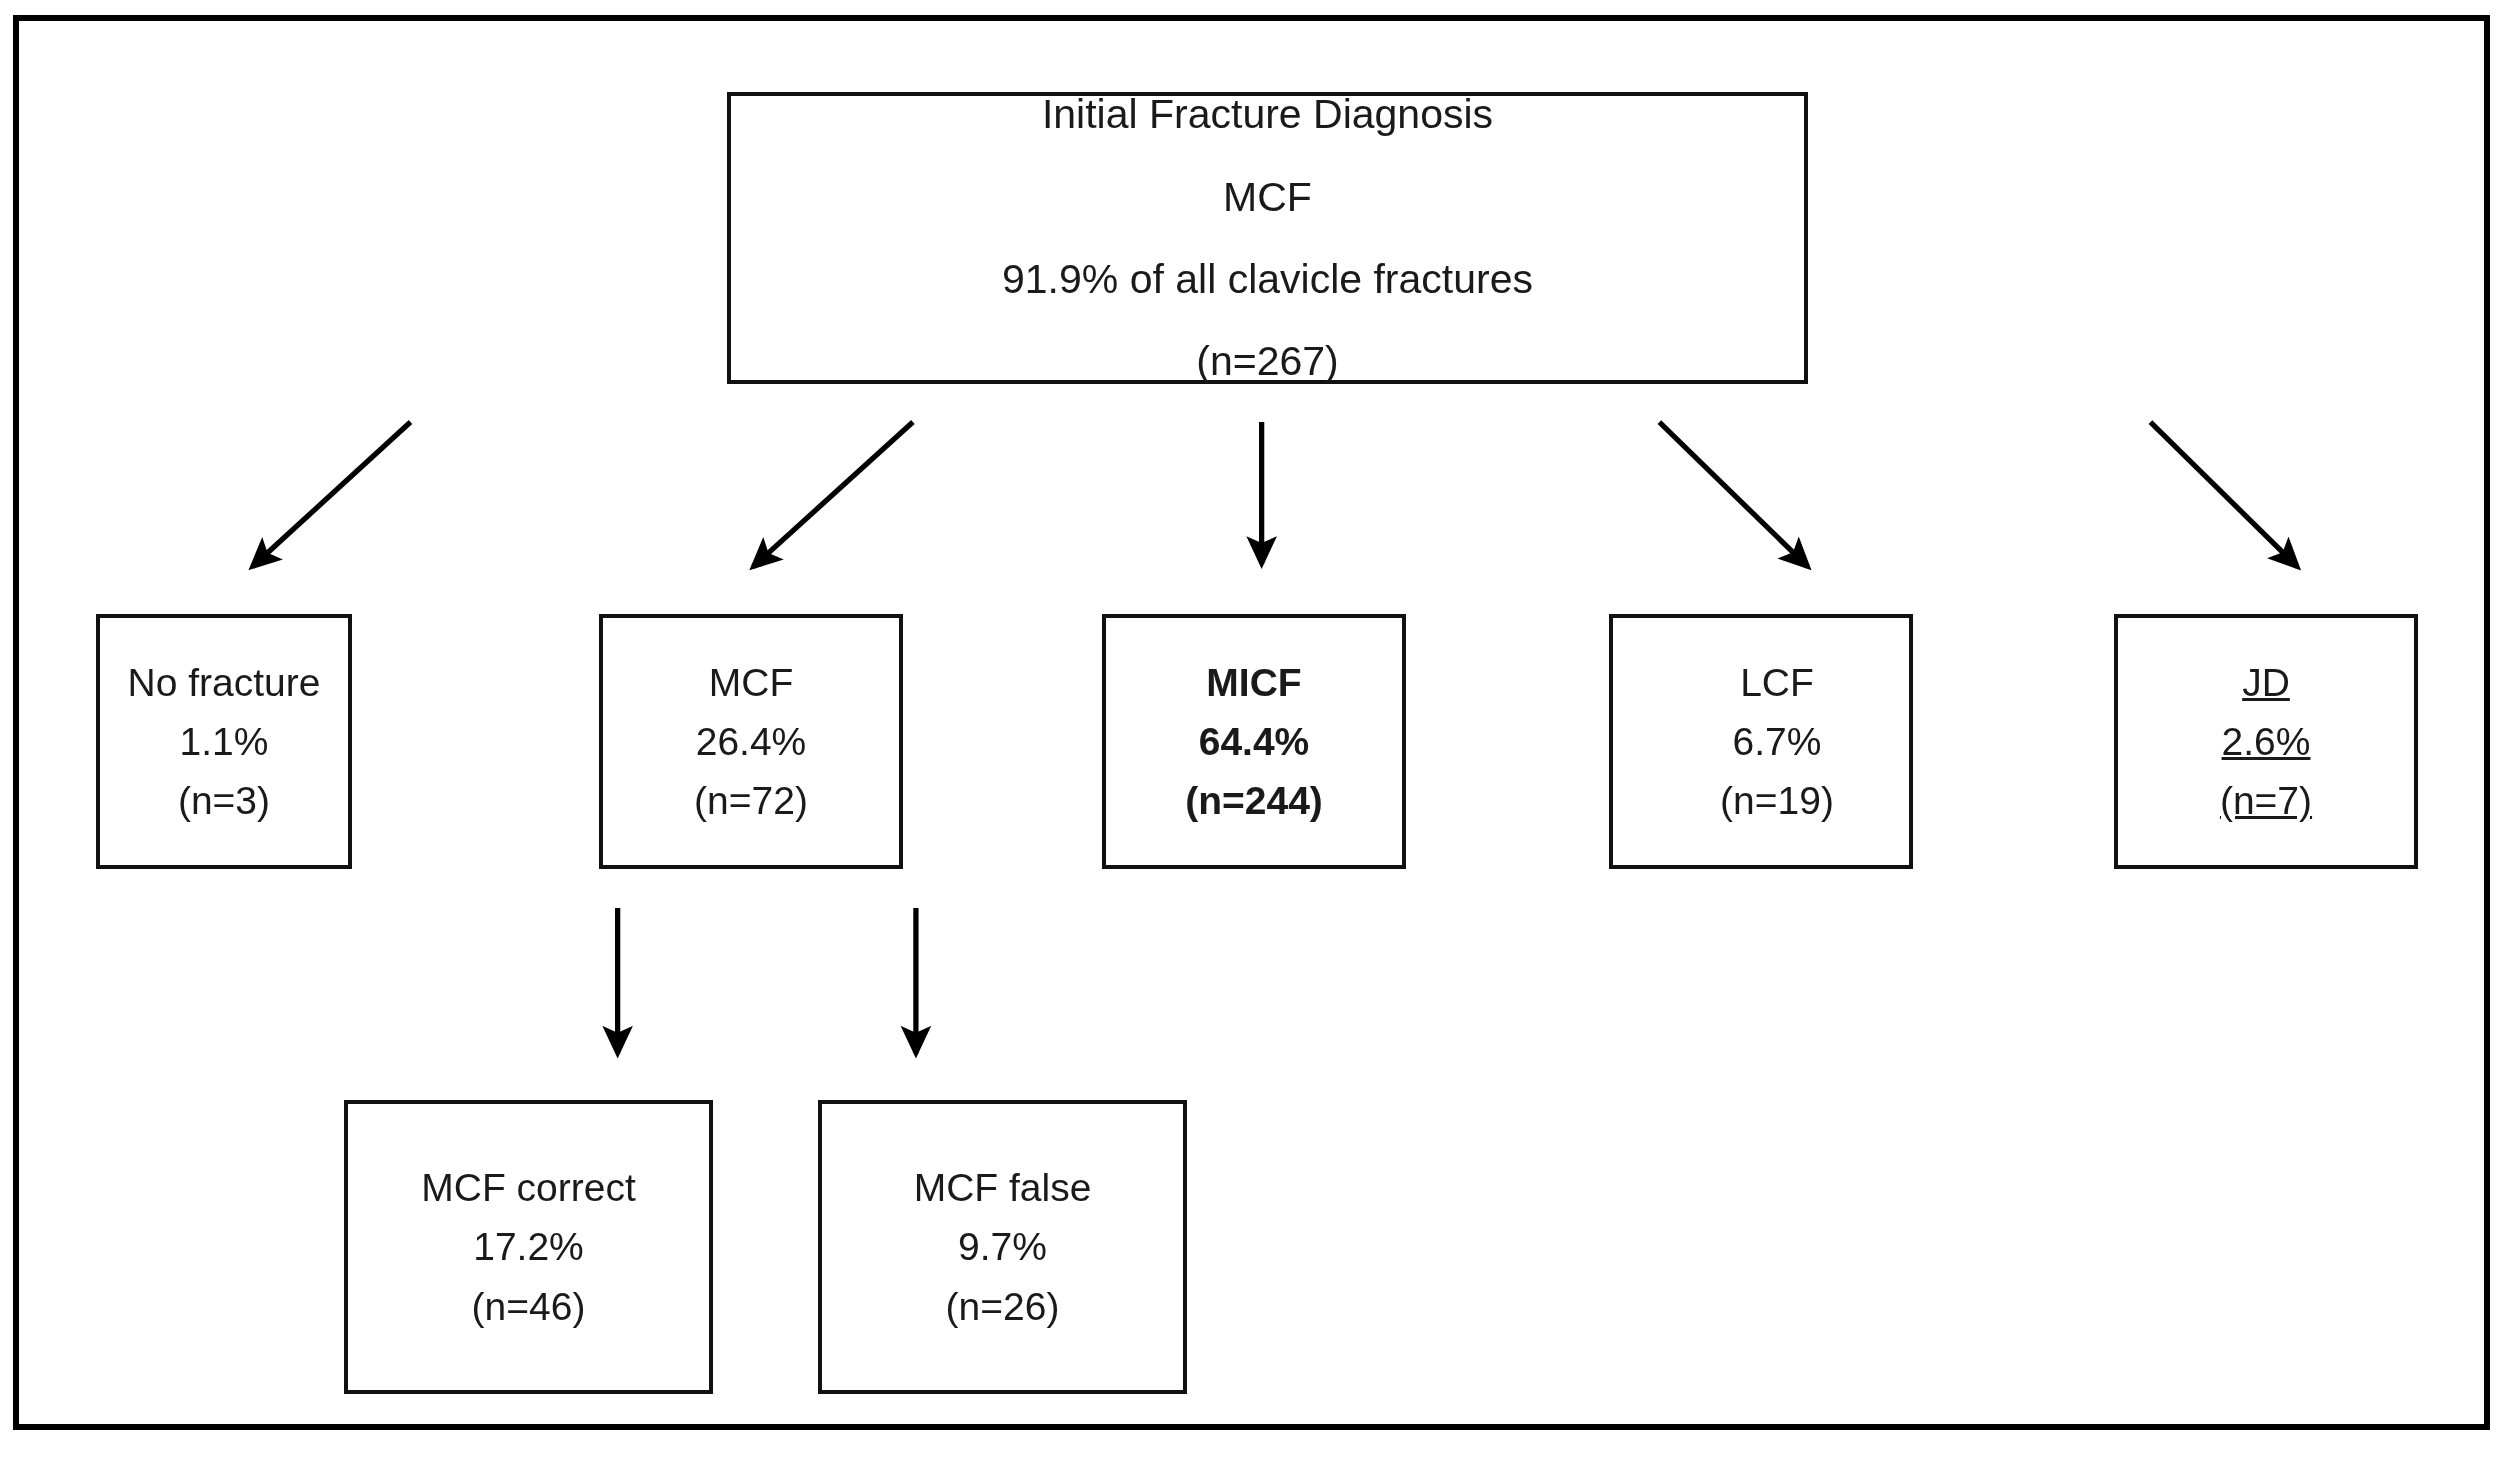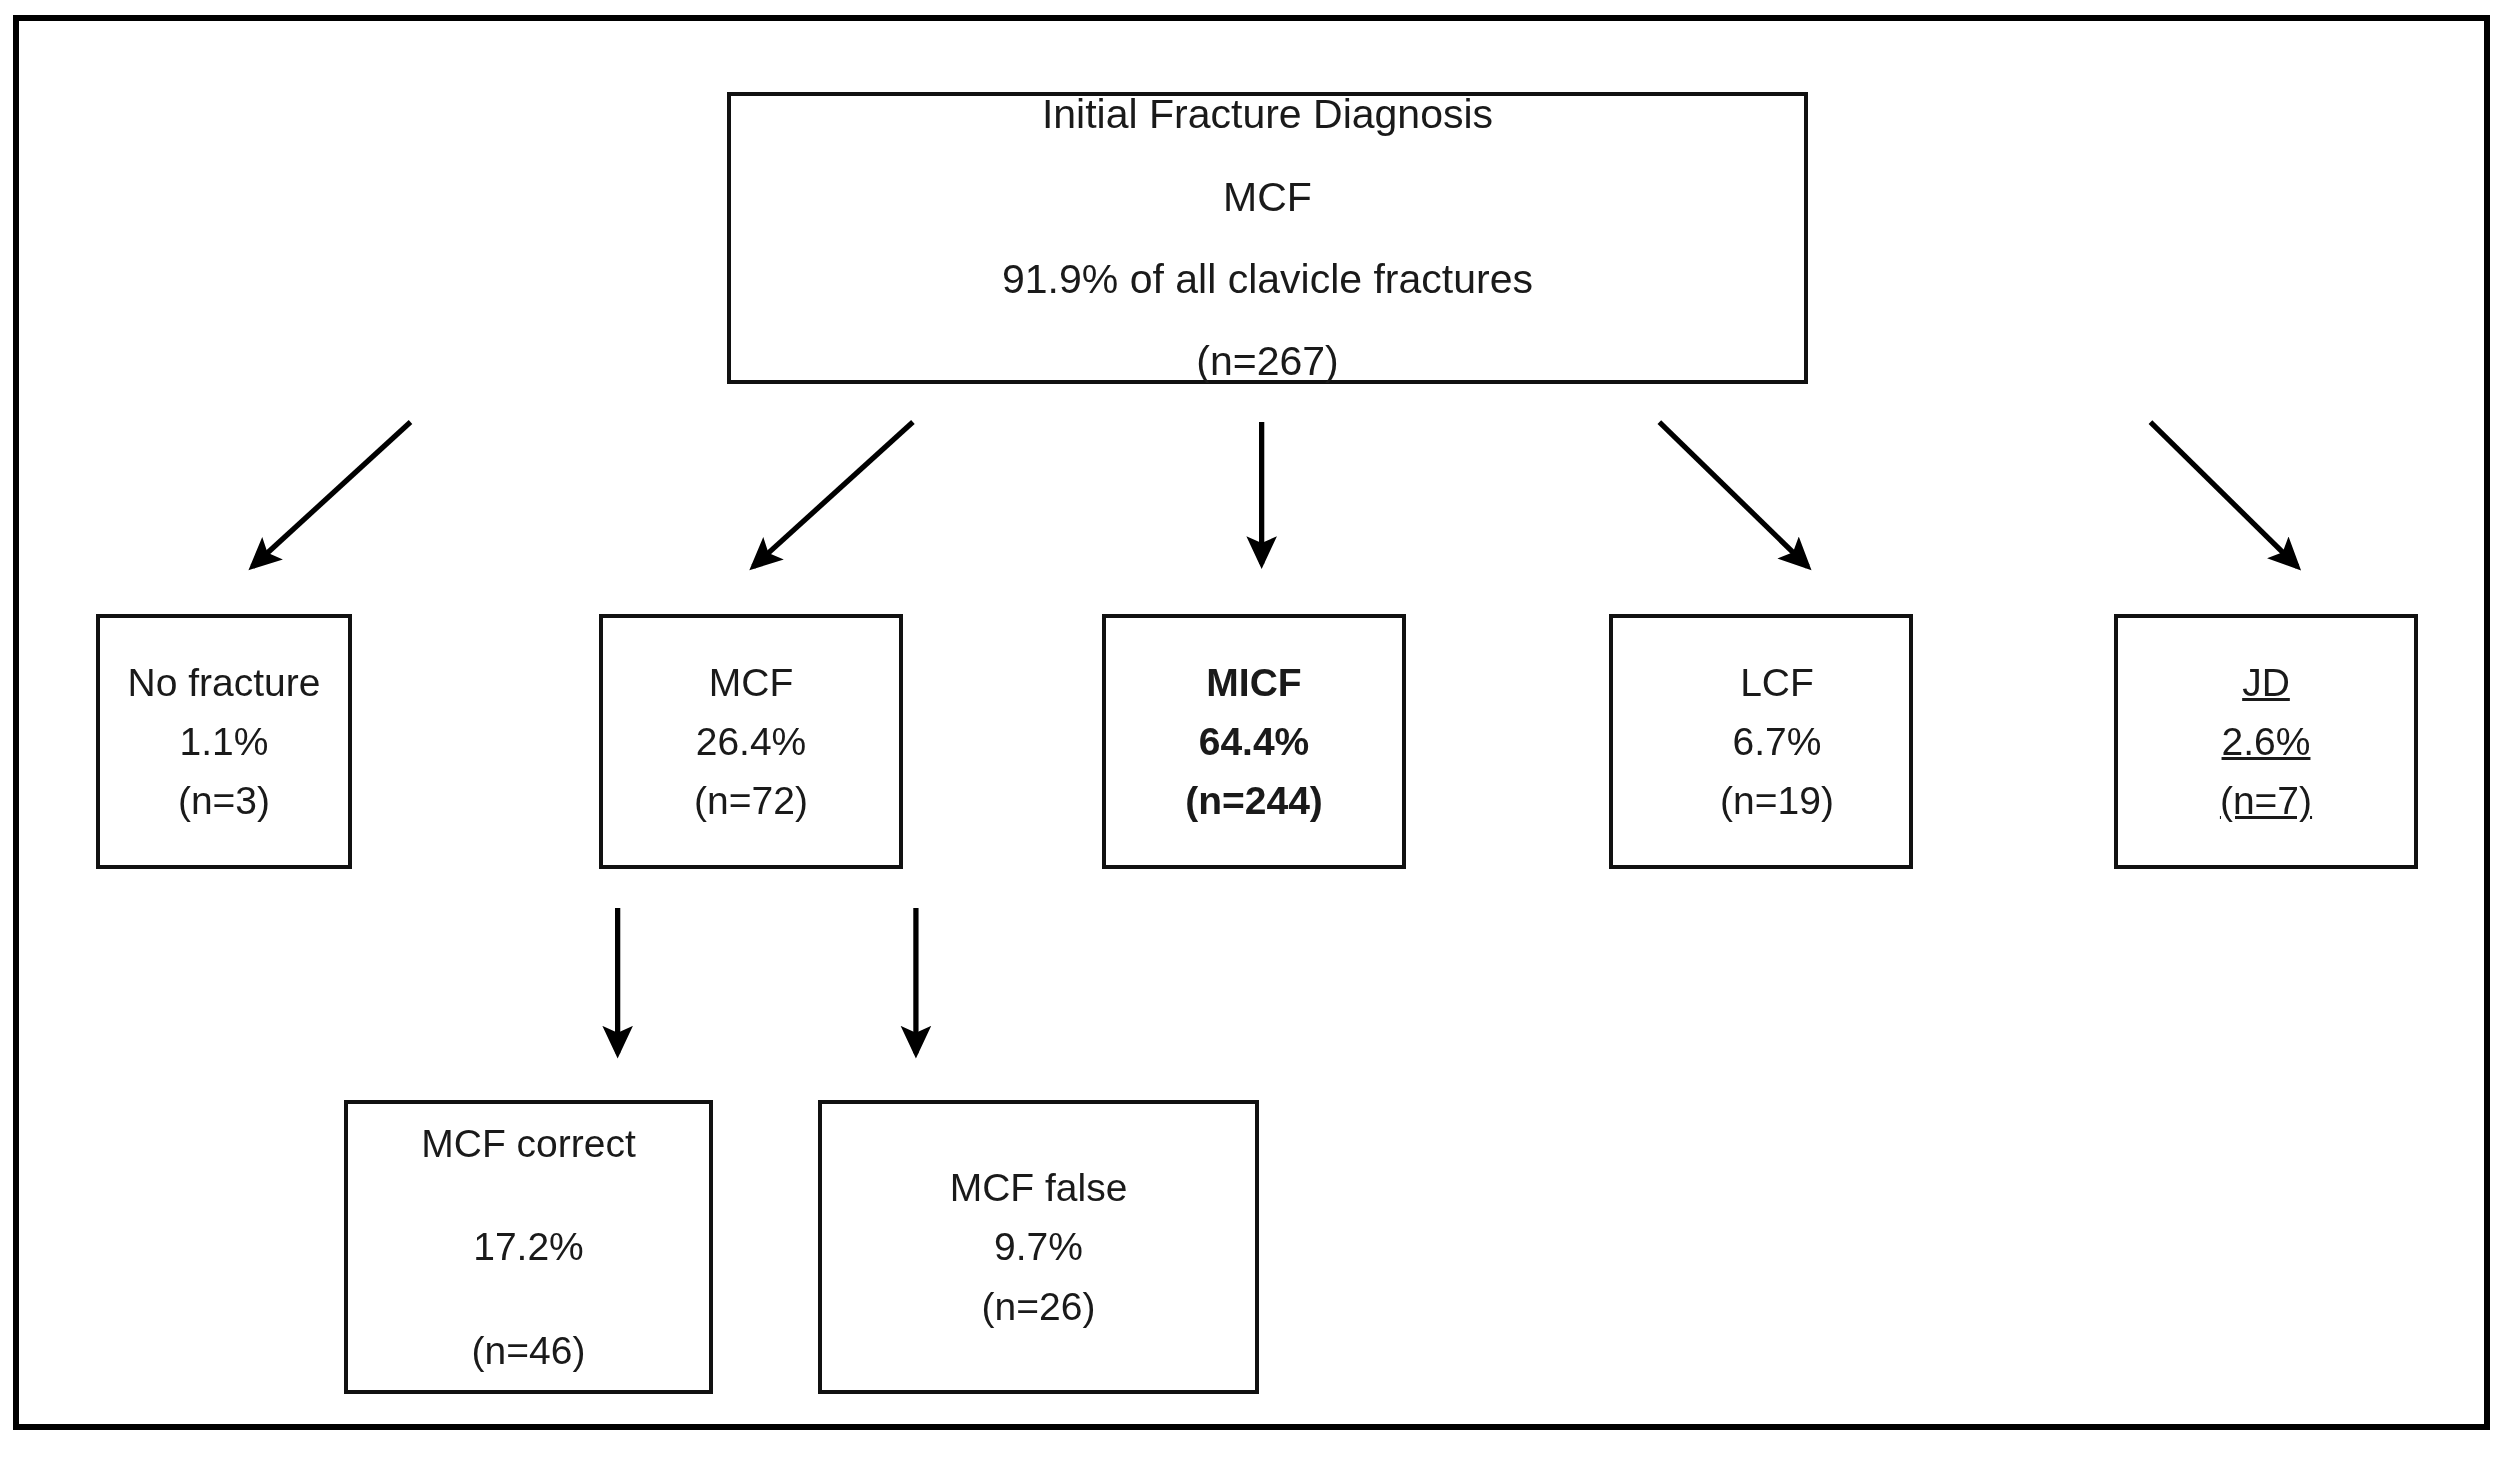--- a/index.html
+++ b/index.html
@@ -64,22 +64,22 @@
   #node-mcf         { left: 599px;  width: 304px; }
   #node-micf        { left: 1102px; width: 304px; font-weight: bold; }
   #node-lcf         { left: 1609px; width: 304px; padding-left: 32px; }
   #node-jd          { left: 2114px; width: 304px; text-decoration: underline; }
   
   .lvl3 {
     top: 1100px;
     height: 294px;
     font-size: 39px;
   }
-  #node-mcf-correct { left: 344px;  width: 369px; gap: 44px; }
-  #node-mcf-false   { left: 818px; width: 441px; }
+  #node-mcf-correct { left: 344px;  width: 369px; }
+  #node-mcf-false   { left: 818px; width: 369px; }
 
   
   #arrow-layer {
     position: absolute;
     left: 0;
     top: 0;
     width: 2512px;
     height: 1458px;
     pointer-events: none;
   }

